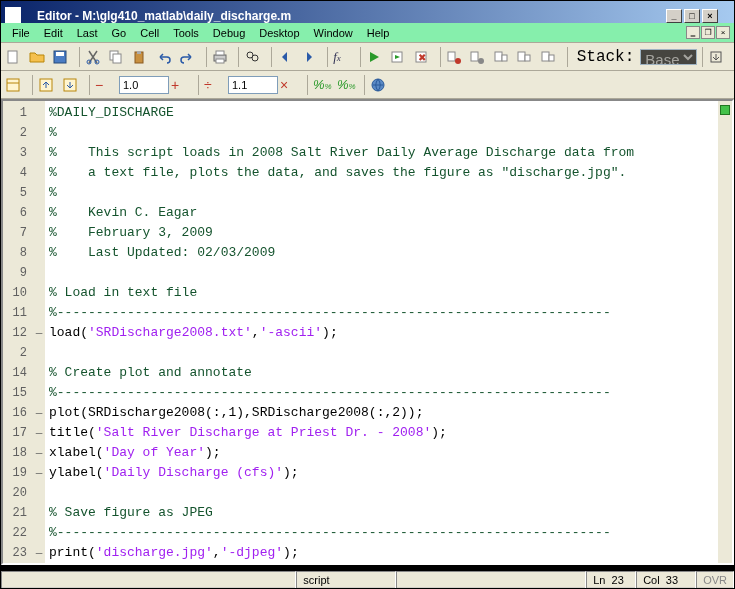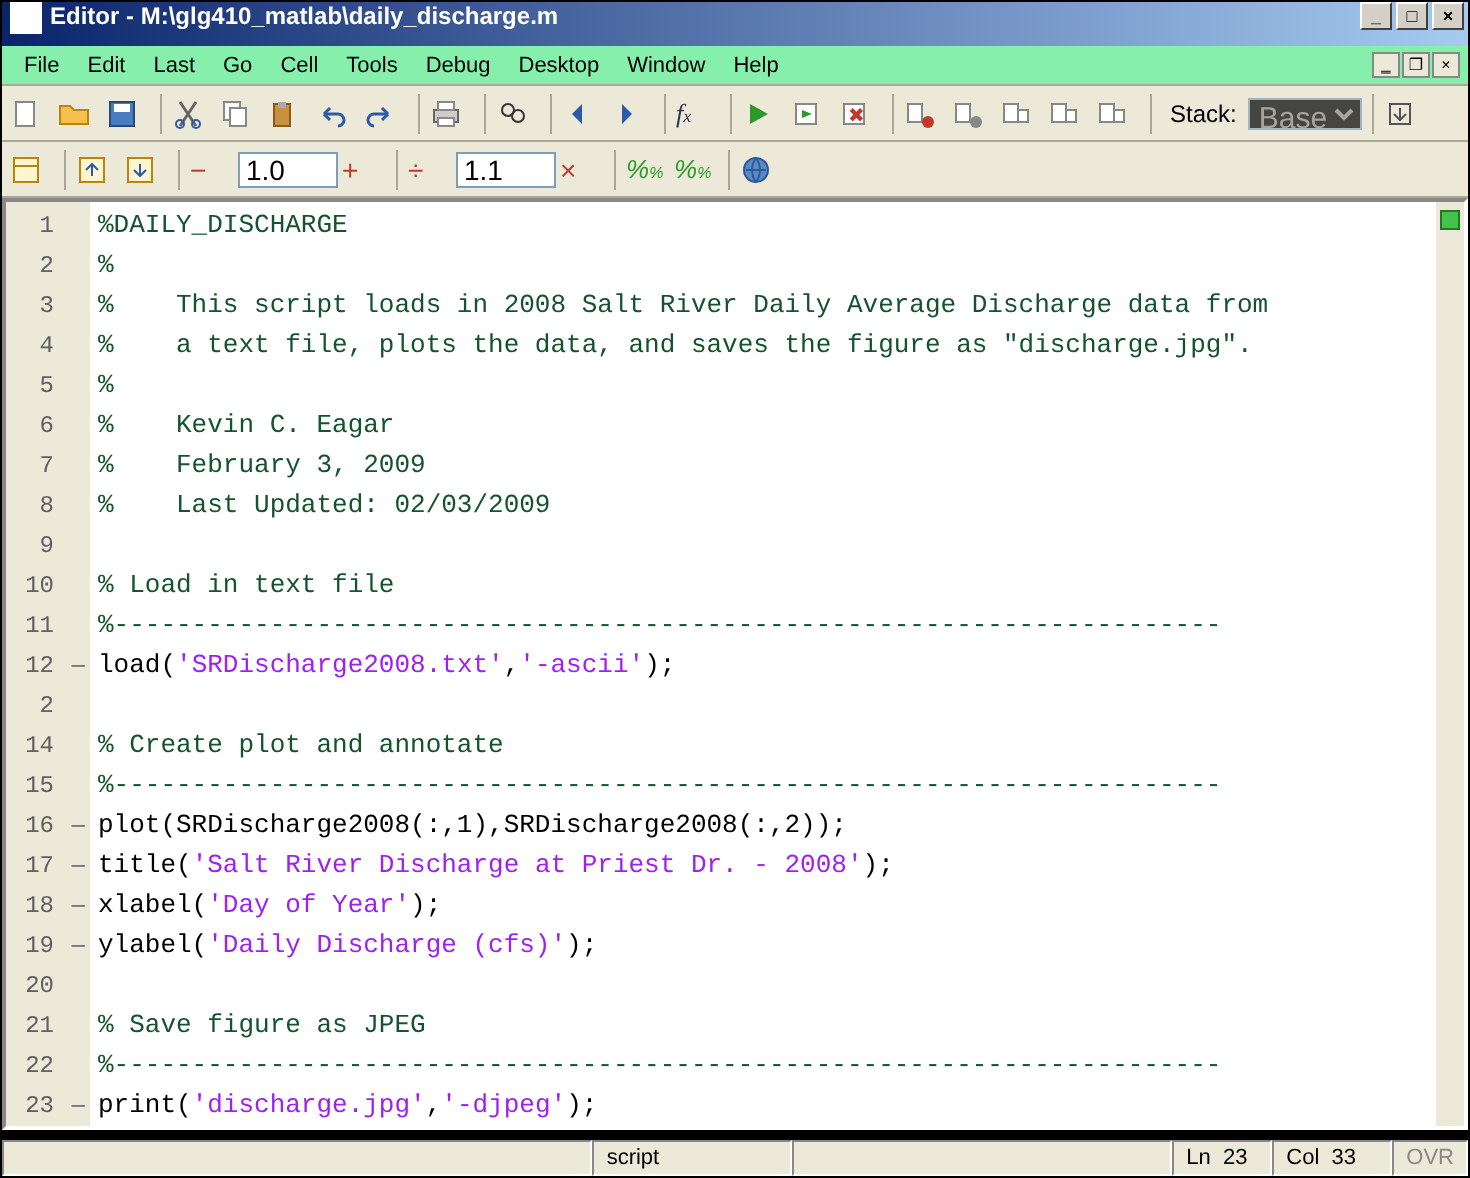--- a/index.html
+++ b/index.html
@@ -10,24 +10,25 @@
   width: 735px;
   height: 589px;
   overflow: hidden;
   border: 1px solid #000;
 }
 .titlebar {
   background: linear-gradient(to right, #0a246a, #a6caf0);
   color: #fff;
   height: 22px;
   display: flex;
-  align-items: flex-start;
-  padding: 0 2px 0 4px;
+  align-items: flex-end;
+  padding: 0 16px 0 4px;
   font-weight: bold;
   font-size: 12px;
+  gap: 12px;
 }
 .titlebar .app-icon {
   width: 16px; height: 16px;
   margin-right: 4px;
   background: #fff;
   display: inline-block;
 }
 .titlebar .title { flex: 1; }
 .titlebar .winbtns { display: flex; }
 .titlebar .winbtn {
@@ -82,41 +83,41 @@
   display: flex;
   align-items: center;
   justify-content: flex-start;
   cursor: pointer;
 }
 .tsep {
   width: 1px; height: 20px;
   background: #aca899;
   margin: 0 3px;
 }
-.stack-label { font-size: 12px; margin: 0 4px; }
+.stack-label { font-size: 16px; margin: 0 4px; font-family: Liberation Mono, monospace; }
 .stack-select {
   height: 16px;
   font-size: 15px;
   border: 1px solid #7f9db9;
   background: #000000;
   color: #888;
 }
 .toolbar2 {
   background: #ece9d8;
   height: 28px;
   display: flex;
   align-items: center;
   padding: 2px 4px;
   border-bottom: 1px solid #aca899;
   gap: 2px;
 }
 .zoom-input {
   width: 50px;
   height: 18px;
-  font-size: 14px;
+  font-size: 11px;
   border: 1px solid #7f9db9;
   padding: 0 3px;
   background: #fff;
 }
 .editor-area {
   display: flex;
   height: 466px;
   background: #fff;
   border: 2px solid;
   border-color: #888 #fff #fff #888;
@@ -164,21 +165,21 @@
   top: 4px; left: 2px;
 }
 .c-comment { color: #14532d; }
 .c-string { color: #a020f0; }
 .c-text { color: #000; }
 .statusbar {
   background: #ece9d8;
   height: 22px;
   display: flex;
   align-items: center;
-  border-top: 5px solid #000000;
+  border-top: 7px solid #000000;
 }
 .statusbar .cell {
   border: 1px solid;
   border-color: #888 #fff #fff #888;
   height: 18px;
   padding: 2px 6px;
   font-size: 11px;
 }
 .statusbar .spacer1 { flex: 0.8; }
 .statusbar .scriptcell { min-width: 100px; }

